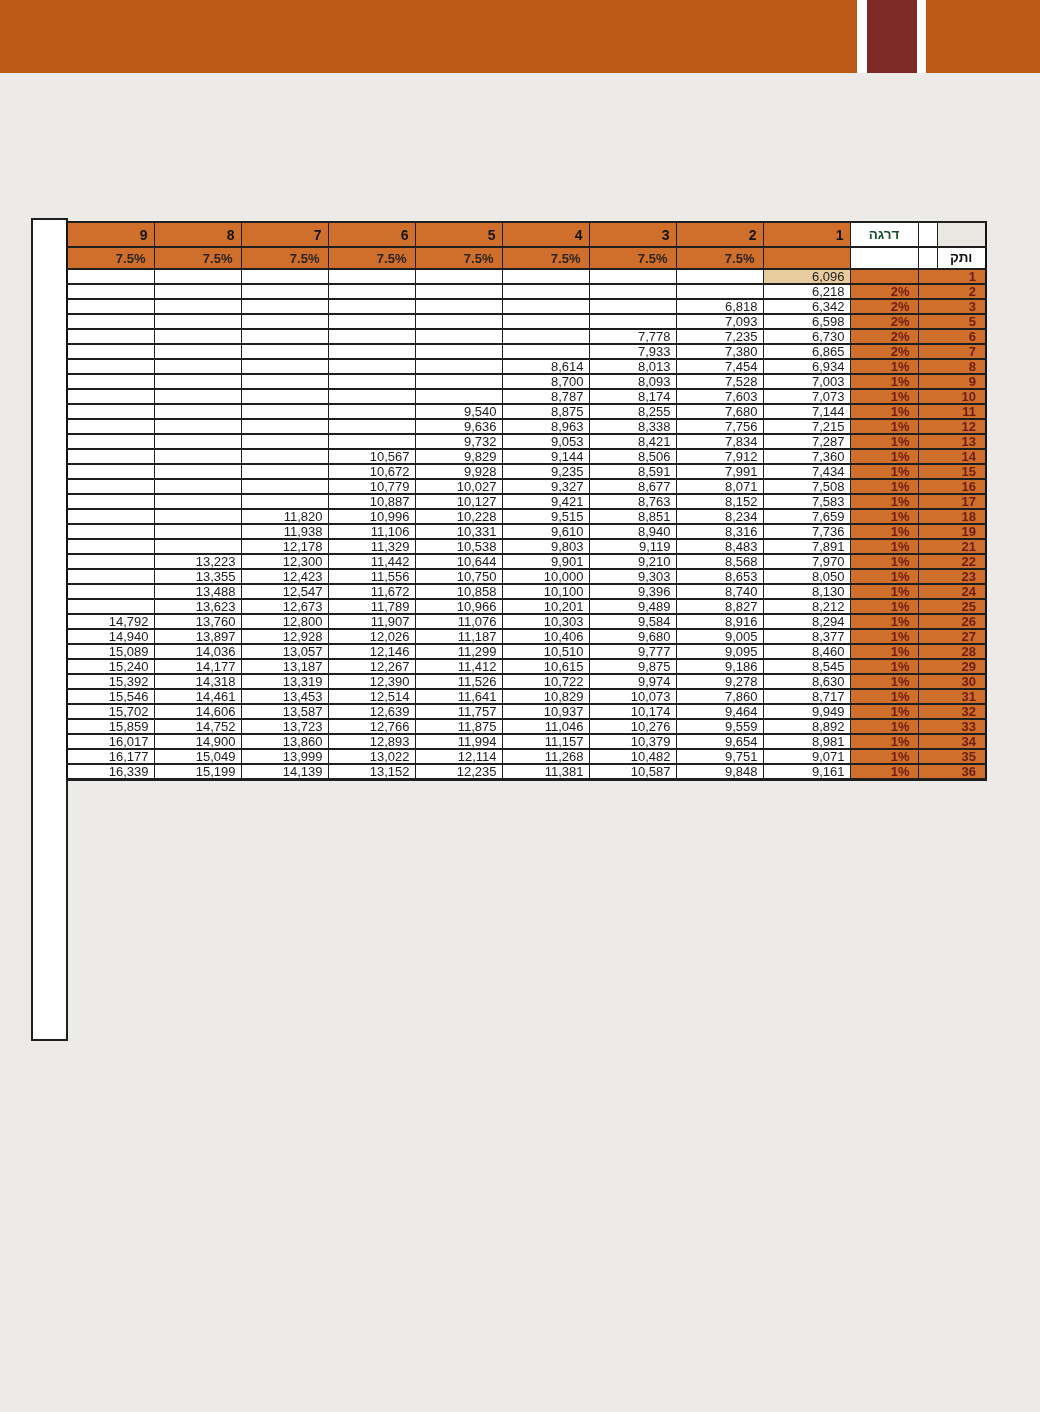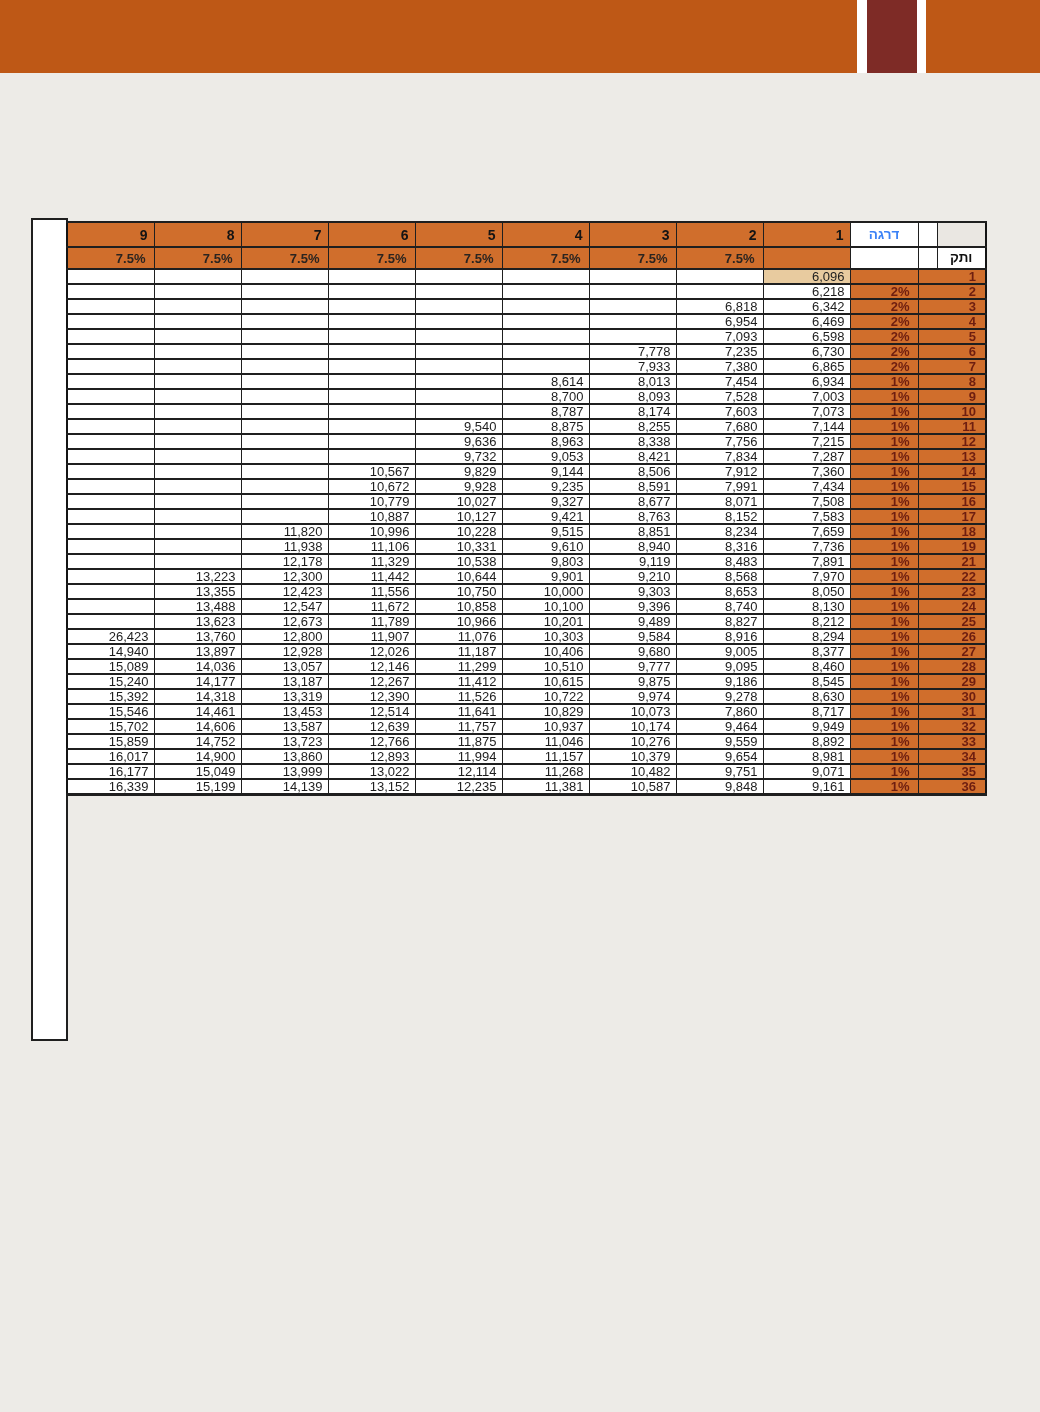--- a/index.html
+++ b/index.html
@@ -39,21 +39,21 @@
     box-sizing:border-box;padding:0;margin:0;
     font-size:13px;line-height:1;white-space:nowrap;overflow:hidden;
   }
   .grid tr.h1{height:25px;}
   .grid tr.h2{height:22px;}
   .grid tbody tr{height:14px;}
   .grid tbody tr:last-child td{border-bottom-width:3px;}
 
   th.gh{background:var(--cell-orange,#D06E2C);color:#141414;font-weight:bold;font-size:14px;text-align:right;padding-right:6px;}
   th.rh{background:var(--cell-orange,#D06E2C);color:#2a2420;font-weight:600;font-size:13px;text-align:right;padding-right:8px;}
-  th.h-grade{background:#ffffff;color:#3b82f6;font-weight:bold;font-size:13.5px;text-align:center;}
+  th.h-grade{background:#ffffff;color:#14532d;font-weight:bold;font-size:13.5px;text-align:center;}
   th.h-sp{background:#ffffff;}
   th.h-corner{background:#EAE7E2;}
   th.h-blank{background:#ffffff;}
   th.h-sen{background:#ffffff;color:#111;font-weight:bold;font-size:13.5px;text-align:center;}
 
   td.val{background:#ffffff;color:#1d1d1d;text-align:right;padding-right:5px;}
   td.val.beige{background:var(--beige,#E8CB9F);}
   td.pct{background:var(--cell-orange,#D06E2C);color:var(--maroon,#6E1E10);font-weight:bold;text-align:right;padding-right:8px;}
   td.sen{background:var(--cell-orange,#D06E2C);color:var(--maroon,#6E1E10);font-weight:bold;text-align:right;padding-right:9px;}
 </style>
@@ -156,33 +156,20 @@
           <td class="sen" colspan="2">3</td>
         </tr>
         <tr>
           <td class="val"></td>
           <td class="val"></td>
           <td class="val"></td>
           <td class="val"></td>
           <td class="val"></td>
           <td class="val"></td>
           <td class="val"></td>
-          <td class="val">6,954</td>
-          <td class="val">6,469</td>
-          <td class="pct">2%</td>
-          <td class="sen" colspan="2">4</td>
-        </tr>
-        <tr>
-          <td class="val"></td>
-          <td class="val"></td>
-          <td class="val"></td>
-          <td class="val"></td>
-          <td class="val"></td>
-          <td class="val"></td>
-          <td class="val"></td>
           <td class="val">7,093</td>
           <td class="val">6,598</td>
           <td class="pct">2%</td>
           <td class="sen" colspan="2">5</td>
         </tr>
         <tr>
           <td class="val"></td>
           <td class="val"></td>
           <td class="val"></td>
           <td class="val"></td>
@@ -422,21 +409,21 @@
           <td class="val">11,789</td>
           <td class="val">10,966</td>
           <td class="val">10,201</td>
           <td class="val">9,489</td>
           <td class="val">8,827</td>
           <td class="val">8,212</td>
           <td class="pct">1%</td>
           <td class="sen" colspan="2">25</td>
         </tr>
         <tr>
-          <td class="val">26,423</td>
+          <td class="val">14,792</td>
           <td class="val">13,760</td>
           <td class="val">12,800</td>
           <td class="val">11,907</td>
           <td class="val">11,076</td>
           <td class="val">10,303</td>
           <td class="val">9,584</td>
           <td class="val">8,916</td>
           <td class="val">8,294</td>
           <td class="pct">1%</td>
           <td class="sen" colspan="2">26</td>

